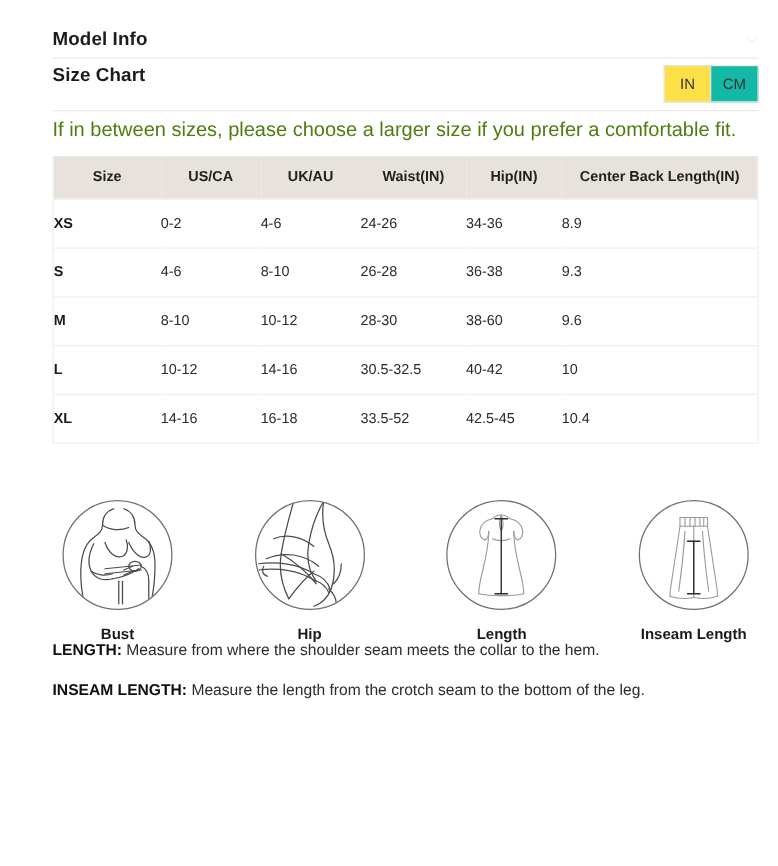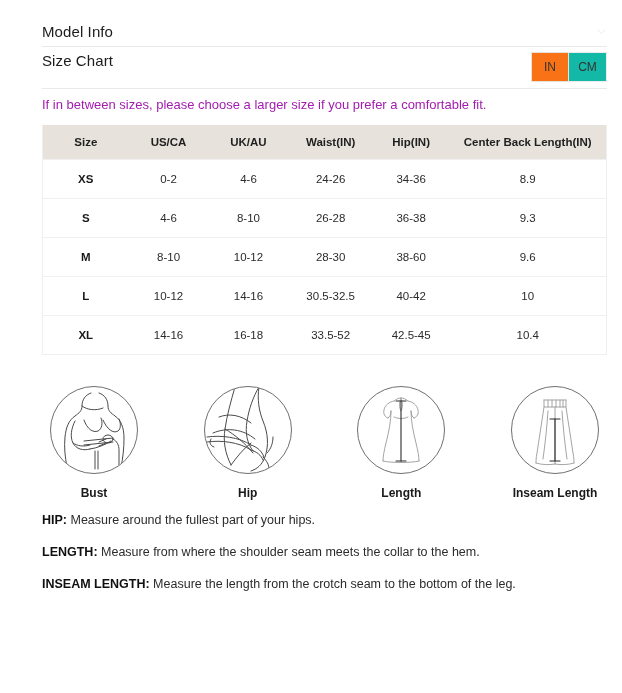--- a/index.html
+++ b/index.html
@@ -12,21 +12,21 @@
     -webkit-font-smoothing: antialiased;
   }
   .page { width: 622px; height: 693px; position: relative; overflow: hidden; }
 
   
   .model-info-row {
     position: absolute; left: 42px; top: 16px; width: 565px; height: 30px;
     display: flex; align-items: center; justify-content: space-between;
   }
   .section-title {
-    font-size: 15px; font-weight: normal; color: #1c1c1c; letter-spacing: .1px;
+    font-size: 15px; font-weight: bold; color: #1c1c1c; letter-spacing: .1px;
   }
   .collapse-caret {
     width: 11px; height: 11px; opacity: .10;
   }
   .collapse-caret svg { display: block; }
 
   .divider {
     position: absolute; left: 42px; width: 565px; height: 1px;
     background: #e9e9e9;
   }
@@ -39,57 +39,57 @@
   }
   .unit-toggle { display: flex; height: 30px; }
   .unit-btn {
     width: 38px; height: 30px;
     display: flex; align-items: center; justify-content: center;
     font-size: 12px; color: #333333;
     background: #14b8a6; border: 1px solid #ececec; border-left: none;
     cursor: pointer; user-select: none;
   }
   .unit-btn:first-child { border-left: 1px solid #ececec; }
-  .unit-btn.active { background: #f97316; border-color: #e7e2dc; }
+  .unit-btn.active { background: #fde047; border-color: #e7e2dc; }
 
   
   .note {
     position: absolute; left: 42px; top: 97px; width: 565px;
-    font-size: 13px; color: #a21caf; line-height: 16px;
+    font-size: 16px; color: #4d7c0f; line-height: 16px;
   }
 
   
   .table-wrap {
     position: absolute; left: 42px; top: 125px; width: 565px;
     border: 1px solid #f0efef; border-top: none;
   }
   table.size-table { width: 100%; border-collapse: collapse; table-layout: fixed; }
   table.size-table th {
     background: #e7e2dc;
     font-size: 11.5px; font-weight: bold; color: #1f1f1f;
     height: 34px; padding: 4px; text-align: center; vertical-align: middle;
     white-space: nowrap;
   }
   table.size-table td {
-    height: 39px; padding: 0; text-align: center; vertical-align: middle;
+    height: 39px; padding: 0; text-align: left; vertical-align: middle;
     font-size: 11.5px; color: #2b2b2b;
     border-top: 1px solid #f1f0f0;
     white-space: nowrap;
   }
   table.size-table td.size-cell { font-weight: bold; color: #1a1a1a; }
   col.c-size  { width: 15.2%; }
   col.c-usca  { width: 14.2%; }
   col.c-ukau  { width: 14.2%; }
   col.c-waist { width: 15.0%; }
   col.c-hip   { width: 13.6%; }
   col.c-cbl   { width: 27.8%; }
 
   
   .circles {
-    position: absolute; left: 42px; top: 386px; width: 565px;
+    position: absolute; left: 42px; top: 400px; width: 565px;
     display: flex; justify-content: space-between;
   }
   .circle-item { width: 104px; display: flex; flex-direction: column; align-items: center; }
   .circle-art {
     width: 88px; height: 88px; border-radius: 50%;
     border: 1px solid #6f6f6f; overflow: hidden; background: #ffffff;
     display: block;
   }
   .circle-art svg { display: block; }
   .circle-label {
@@ -297,23 +297,20 @@
           </g>
         </svg>
       </span>
       <span class="circle-label">Inseam Length</span>
     </div>
 
   </div>
 
   <div class="descriptions">
     <div class="desc-line">
-      <span class="desc-term">HIP:</span><span> Measure around the fullest part of your hips.</span>
-    </div>
-    <div class="desc-line">
       <span class="desc-term">LENGTH:</span><span> Measure from where the shoulder seam meets the collar to the hem.</span>
     </div>
     <div class="desc-line">
       <span class="desc-term">INSEAM LENGTH:</span><span> Measure the length from the crotch seam to the bottom of the leg.</span>
     </div>
   </div>
 
 </div>
 
 </body></html>

